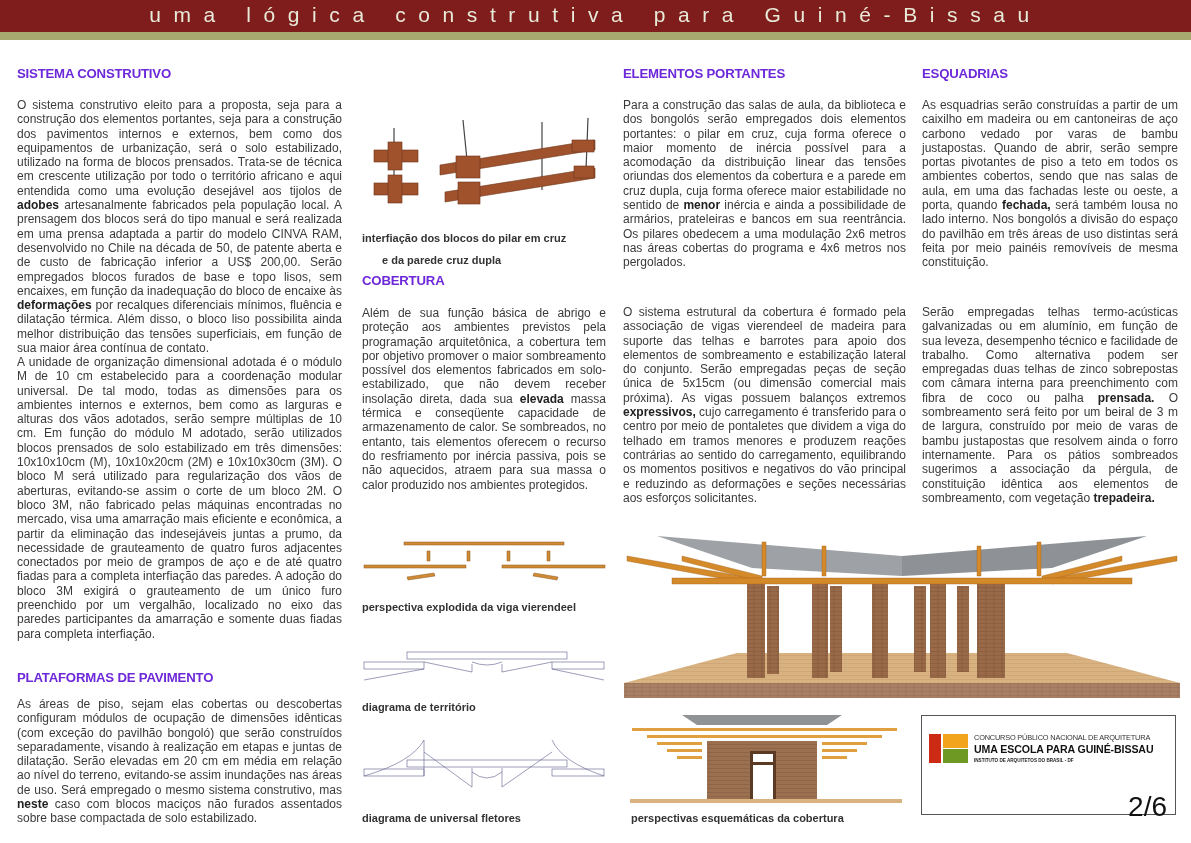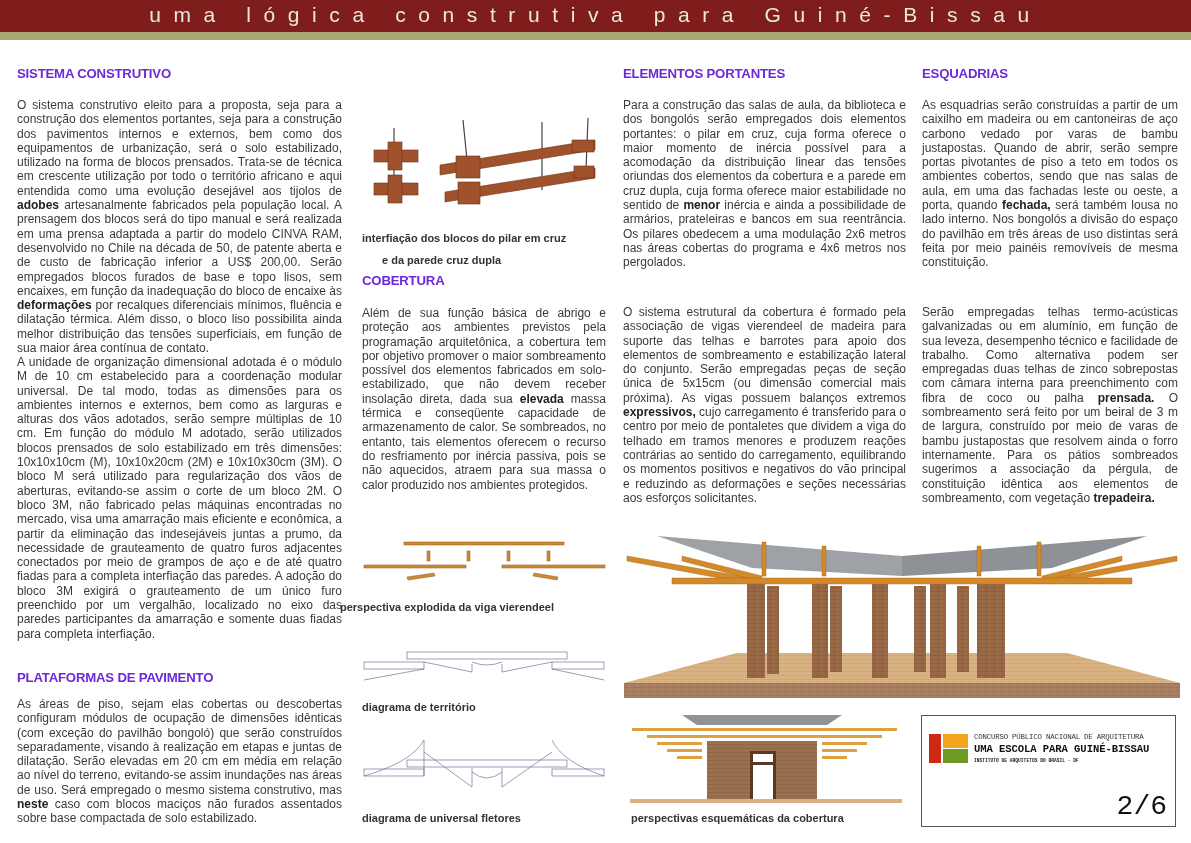--- a/index.html
+++ b/index.html
@@ -10,21 +10,21 @@
   .banner-title { position: absolute; left: 0; top: 3px; width: 1191px; text-align: center;
     color: #e8ead8; font-size: 21px; letter-spacing: 12.6px; font-family: "Liberation Sans", sans-serif; font-weight: normal; }
   .banner-strip { position: absolute; left: 0; top: 32px; width: 1191px; height: 8px; background: #a6a86f; }
 
   .heading { position: absolute; font-weight: bold; font-size: 13.2px; color: #6d28d9; letter-spacing: -0.2px; }
   .para { position: absolute; font-size: 12px; line-height: 14.3px; text-align: justify; color: #3a3a3a; }
   .para b { color: #222; }
   .caption { position: absolute; font-weight: bold; font-size: 11px; line-height: 11px; color: #333; }
 
   .fig { position: absolute; }
-  .titleblock { position: absolute; left: 921px; top: 715px; width: 255px; height: 112px; border: 1px solid #555; background: #fff; font-family: Liberation Mono, monospace; }
+  .titleblock { position: absolute; left: 921px; top: 715px; width: 255px; height: 100px; border: 1px solid #555; background: #fff; }
   .tb-red { position: absolute; left: 7px; top: 18px; width: 12px; height: 29px; background: #cc2a15; }
   .tb-orange { position: absolute; left: 21px; top: 18px; width: 25px; height: 14px; background: #f2a51c; }
   .tb-green { position: absolute; left: 21px; top: 33px; width: 25px; height: 14px; background: #6e9a23; }
   .tb-line1 { position: absolute; left: 52px; top: 17px; font-size: 7.4px; color: #333; letter-spacing: -0.2px; }
   .tb-line2 { position: absolute; left: 52px; top: 27px; font-size: 10.6px; font-weight: bold; color: #111; letter-spacing: -0.1px; }
   .tb-line3 { position: absolute; left: 52px; top: 42px; font-size: 4.6px; font-weight: bold; color: #222; }
   .tb-page { position: absolute; right: 8px; top: 75px; font-size: 28px; color: #111; font-weight: normal; }
 </style>
 </head>
 <body>
@@ -75,21 +75,21 @@
         <rect x="105" y="16" width="3" height="10"></rect>
       <rect x="145" y="16" width="3" height="10"></rect>
         <rect x="185" y="16" width="3" height="10"></rect>
       <rect x="2" y="30" width="102" height="3"></rect>
         <rect x="140" y="30" width="103" height="3"></rect>
       <polygon points="45,42 72,38 73,41 46,45"></polygon>
         <polygon points="172,38 196,42 195,45 171,41"></polygon>
     </g>
   </svg>
 </div>
-<div class="caption" style="left:340px; top:602px;">perspectiva explodida da viga vierendeel</div>
+<div class="caption" style="left:362px; top:602px;">perspectiva explodida da viga vierendeel</div>
 
 <div class="fig" style="left:362px; top:642px; width:245px; height:45px;">
   <svg width="245" height="45" viewBox="0 0 245 45">
     <g stroke="#5a5a8a" stroke-width="0.6" fill="none">
       <rect x="45" y="10" width="160" height="7"></rect>
       <rect x="2" y="20" width="60" height="7"></rect>
         <rect x="190" y="20" width="52" height="7"></rect>
       <line x1="2" y1="38" x="2" x2="62" y2="27"></line>
         <line x1="190" y1="27" x2="242" y2="38"></line>
       <path d="M62 20 L110 30 L110 22 M140 22 L140 30 L190 20"></path>

